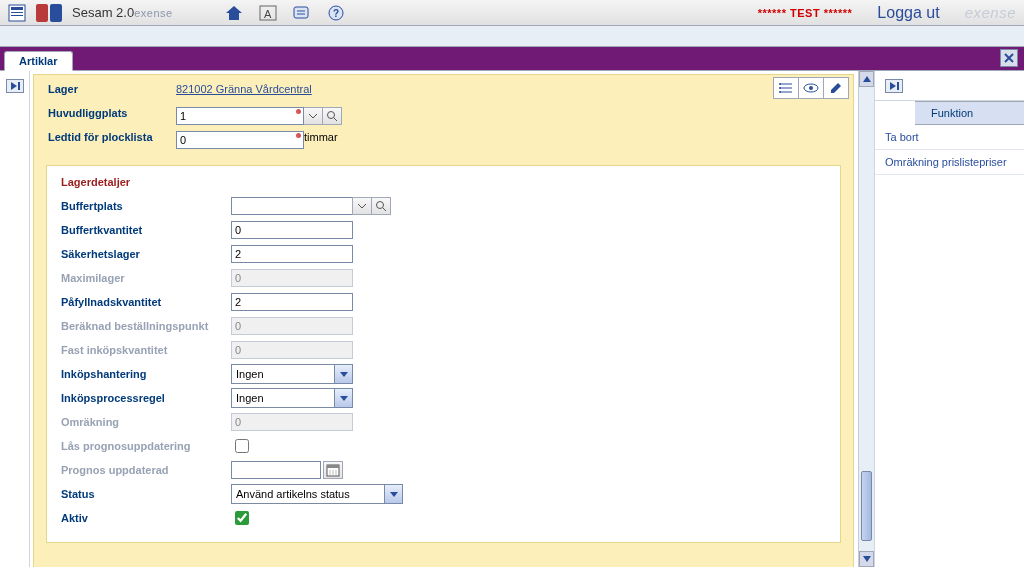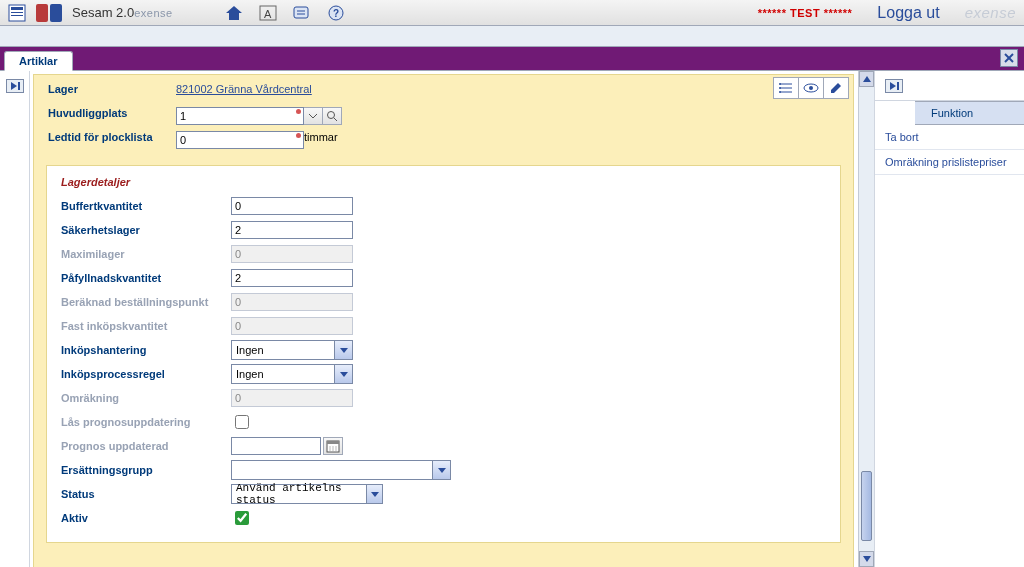--- a/index.html
+++ b/index.html
@@ -192,21 +192,20 @@
     margin: 6px 12px 12px 12px;
     background: #fff;
     border: 1px solid #e5d68e;
     padding: 10px 14px;
   }
   .section-title {
     font-weight: bold;
     color: #9b1c1c;
     font-size: 11px;
     margin-bottom: 8px;
-    font-style: italic;
   }
   .frow {
     display: flex;
     align-items: center;
     margin-bottom: 4px;
     height: 20px;
   }
   .flabel {
     width: 170px;
     font-weight: bold;
@@ -231,21 +230,21 @@
     border: 1px solid #7a89a6;
     background: #fff;
     font-size: 11px;
     display: flex;
     align-items: center;
     justify-content: space-between;
     padding-left: 4px;
     cursor: pointer;
   }
   .fselect.wide { width: 220px; }
-  .fselect.mid  { width: 152px; font-family: Liberation Mono, monospace; }
+  .fselect.mid  { width: 172px; }
   .sel-btn {
     width: 18px; height: 18px;
     background: linear-gradient(#e6edfb,#b9c9eb);
     border-left: 1px solid #7a89a6;
     display: flex; align-items: center; justify-content: center;
   }
   .chk { width: 14px; height: 14px; }
   .cal-btn {
     width: 20px; height: 18px;
     background: linear-gradient(#f8f8f8,#e2e2e2);
@@ -421,20 +420,35 @@
             <input class="hdr-input req" value="0" style="">
             <div class="req-dot"></div>
           </div>
           <span class="unit">timmar</span>
         </div>
       </div>
 
       <div class="form-area">
         <div class="section-title">Lagerdetaljer</div>
 
+        <div class="frow">
+          <div class="flabel">Buffertplats</div>
+          <input class="finput" value="" style="">
+          <div class="mini-btn">
+            <svg width="10" height="10">
+                <polyline points="1,3 5,7 9,3" fill="none" stroke="#555"></polyline>
+              </svg>
+          </div>
+          <div class="mini-btn">
+            <svg width="12" height="12">
+                <circle cx="5" cy="5" r="3.5" fill="none" stroke="#555"></circle>
+                <line x1="8" y1="8" x2="11" y2="11" stroke="#555"></line>
+              </svg>
+          </div>
+        </div>
 
         <div class="frow">
           <div class="flabel">Buffertkvantitet</div>
           <input class="finput" value="0" style="">
         </div>
 
         <div class="frow">
           <div class="flabel">Säkerhetslager</div>
           <input class="finput" value="2" style="">
         </div>
@@ -501,31 +515,20 @@
             <svg width="14" height="14">
                 <rect x="1" y="2" width="12" height="11" fill="#fff" stroke="#555"></rect>
                 <rect x="1" y="2" width="12" height="3" fill="#888"></rect>
                 <line x1="4" y1="7" x2="4" y2="12" stroke="#bbb"></line>
                 <line x1="7" y1="7" x2="7" y2="12" stroke="#bbb"></line>
                 <line x1="10" y1="7" x2="10" y2="12" stroke="#bbb"></line>
               </svg>
           </div>
         </div>
 
-        <div class="frow">
-          <div class="flabel">Ersättningsgrupp</div>
-          <div class="fselect wide">
-            <span></span>
-            <div class="sel-btn">
-                <svg width="10" height="10">
-                  <polygon points="1,3 9,3 5,8" fill="#2a4d9b"></polygon>
-                </svg>
-              </div>
-          </div>
-        </div>
 
         <div class="frow">
           <div class="flabel">Status</div>
           <div class="fselect mid">
             <span>Använd artikelns status</span>
             <div class="sel-btn">
                 <svg width="10" height="10">
                   <polygon points="1,3 9,3 5,8" fill="#2a4d9b"></polygon>
                 </svg>
               </div>

